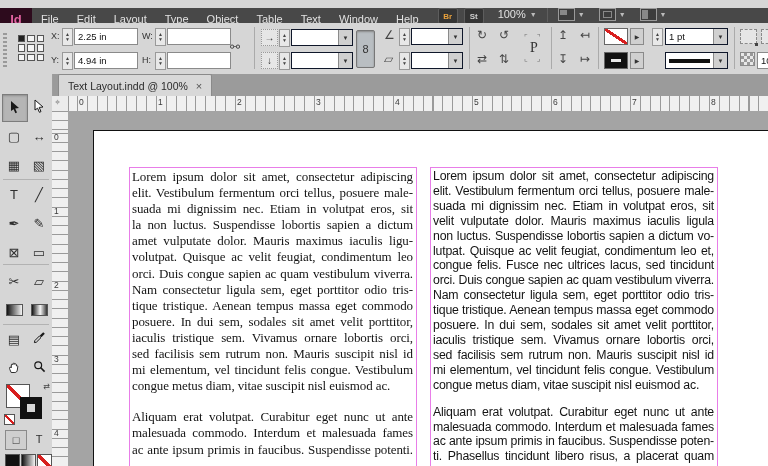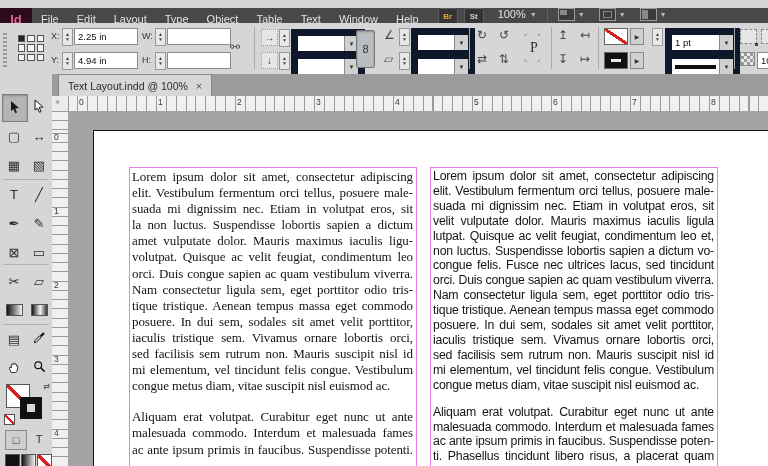--- a/index.html
+++ b/index.html
@@ -34,21 +34,21 @@
         background:repeating-linear-gradient(0deg,#9a9a9a 0 2px,transparent 2px 4px);}
   .refgrid{left:18px;top:12px;width:26px;height:26px;display:grid;
            grid-template-columns:repeat(3,1fr);grid-template-rows:repeat(3,1fr);gap:2px;}
   .refgrid i{border:1px solid #555;background:#f4f4f4;}
   .refgrid i.on{background:#222;}
   .cp-label{color:#333;font-size:9px;line-height:17px;}
   .stepper{width:9px;height:16px;border:1px solid #999;background:#e8e8e8;display:flex;
            flex-direction:column;align-items:center;justify-content:center;font-size:5px;color:#444;line-height:5px;}
   .field{height:15px;border:1px solid #8a8a8a;background:#fff;font-size:9.5px;line-height:15px;
          padding:0 3px;color:#111;}
-  .combo{height:15px;border:7px solid #0f172a;background:#fff;display:flex;}
+  .combo{height:15px;border:1px solid #0f172a;background:#fff;display:flex;}
   .combo .val{flex:1;font-size:9.5px;line-height:15px;padding:0 3px;color:#111;}
   .combo .dbtn{width:13px;background:#d0d0d0;border-left:1px solid #8a8a8a;font-size:6px;
                color:#333;display:flex;align-items:center;justify-content:center;}
   .cpicon{width:15px;height:15px;border:1px dotted #9a9a9a;background:#e6e6e6;color:#333;
           font-size:10px;display:flex;align-items:center;justify-content:center;}
   .cpglyph{color:#444;font-size:12px;line-height:16px;}
   .cp-sep{width:1px;height:42px;background:#aaa;top:4px;}
   .chainbtn{width:17px;height:36px;border:1px solid #777;background:#b9bec2;box-shadow:inset 0 1px 2px #888;
             color:#333;font-size:11px;display:flex;align-items:center;justify-content:center;border-radius:2px;}
   .pproxy{width:22px;height:34px;color:#333;font-family:"Liberation Serif",serif;font-size:14px;
@@ -434,22 +434,22 @@
             </div>
           </div>
       </div>
       <div class="frame frame2">
         <div class="frame-inner">
             <div class="para">
               <div class="line">Lorem ipsum dolor sit amet, consectetur adipiscing</div>
               <div class="line">elit. Vestibulum fermentum orci tellus, posuere male-</div>
               <div class="line">suada mi dignissim nec. Etiam in volutpat eros, sit</div>
               <div class="line">velit vulputate dolor. Mauris maximus iaculis ligula</div>
+              <div class="line">non luctus. Suspendisse lobortis sapien a dictum vo-</div>
               <div class="line">lutpat. Quisque ac velit feugiat, condimentum leo et,</div>
-              <div class="line">non luctus. Suspendisse lobortis sapien a dictum vo-</div>
               <div class="line">congue felis. Fusce nec ultrices lacus, sed tincidunt</div>
               <div class="line">orci. Duis congue sapien ac quam vestibulum viverra.</div>
               <div class="line">Nam consectetur ligula sem, eget porttitor odio tris-</div>
               <div class="line">tique tristique. Aenean tempus massa eget commodo</div>
               <div class="line">posuere. In dui sem, sodales sit amet velit porttitor,</div>
               <div class="line">iaculis tristique sem. Vivamus ornare lobortis orci,</div>
               <div class="line">sed facilisis sem rutrum non. Mauris suscipit nisl id</div>
               <div class="line">mi elementum, vel tincidunt felis congue. Vestibulum</div>
               <div class="line end">congue metus diam, vitae suscipit nisl euismod ac.</div>
             </div>

